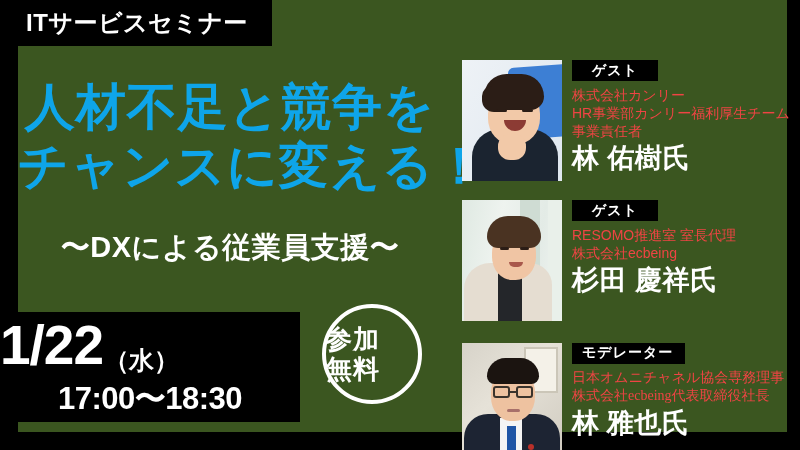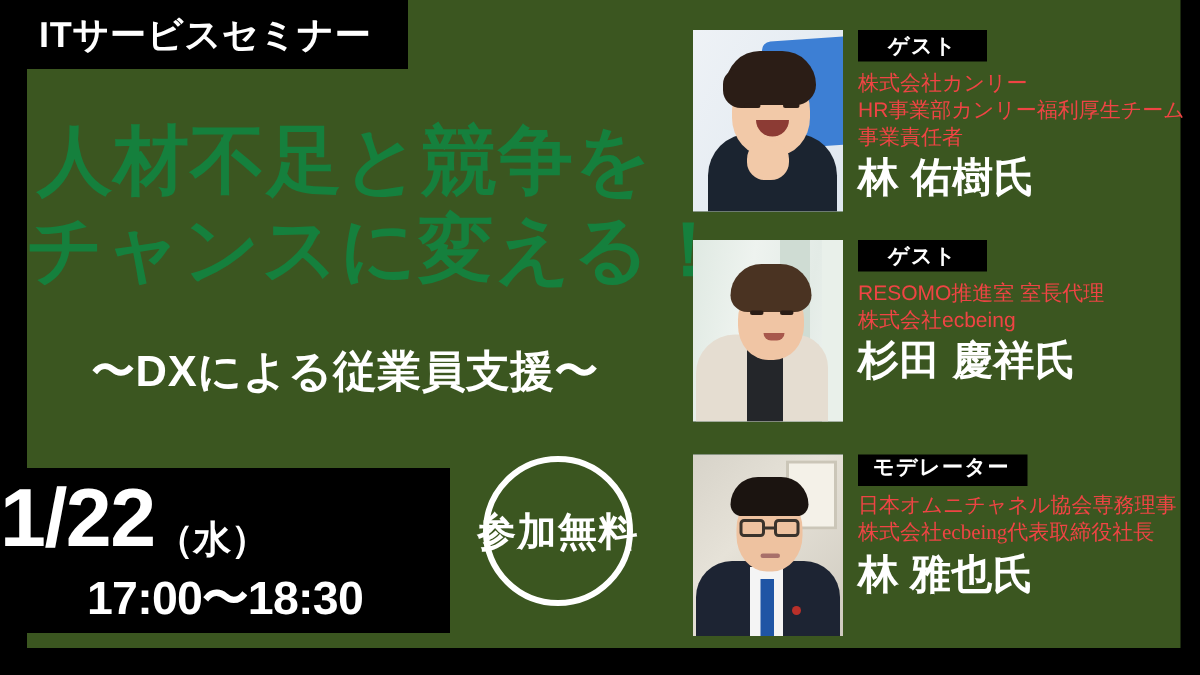--- a/index.html
+++ b/index.html
@@ -51,21 +51,21 @@
   }
   
   .headline {
     position: absolute;
     left: 18px;
     top: 78px;
     width: 424px;
     text-align: center;
   }
   .headline-line {
-    color: #15803d;
+    color: #0ea5e9;
     font-size: 50px;
     font-weight: bold;
     line-height: 59px;
     letter-spacing: 1px;
     white-space: nowrap;
   }
   .subhead {
     position: absolute;
     left: 18px;
     top: 228px;
@@ -127,39 +127,41 @@
   .free-badge {
     position: absolute;
     left: 322px;
     top: 304px;
     width: 100px;
     height: 100px;
     border: 4px solid #ffffff;
     border-radius: 50%;
     box-sizing: border-box;
     display: flex;
-    align-items: center;
+    flex-direction: column;
+    align-items: flex-start;
     justify-content: center;
   }
   .free-badge-line {
     color: #ffffff;
     font-size: 26px;
     font-weight: bold;
     line-height: 30px;
     letter-spacing: 1px;
     white-space: nowrap;
   }
   
   .speaker {
     position: absolute;
     left: 462px;
     width: 330px;
     height: 130px;
     display: flex;
     align-items: flex-start;
+    margin-top: 40px;
   }
   .speaker-1 { top: 20px; }
   .speaker-2 { top: 160px; }
   .speaker-3 { top: 303px; font-family: Liberation Serif, serif; }
 
   .speaker-photo {
     width: 100px;
     height: 121px;
     flex: 0 0 100px;
     background: #9aa3ad;

